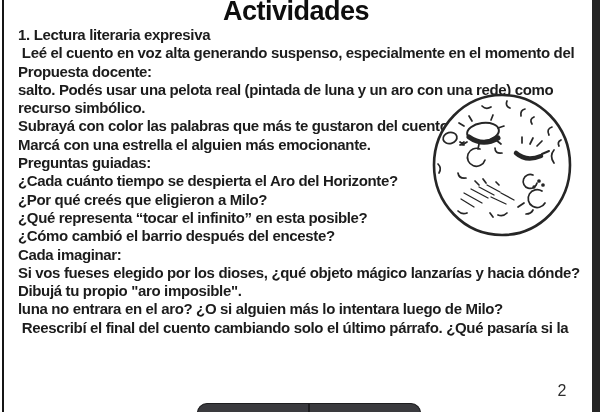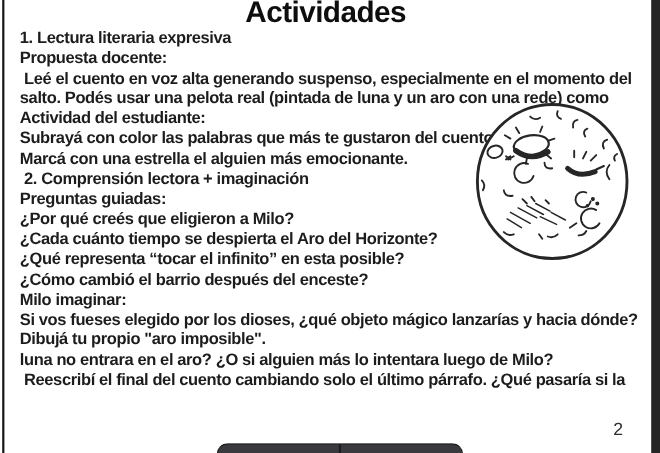--- a/index.html
+++ b/index.html
@@ -41,33 +41,32 @@
 
 <div class="page">
 
   <div class="left-border"></div>
   <div class="right-band"></div>
 
   <div class="title">Actividades</div>
 
   <div class="textblock">
     <div class="ln">1. Lectura literaria expresiva</div>
+    <div class="ln"> Leé el cuento en voz alta generando suspenso, especialmente en el momento del</div>
     <div class="ln">Propuesta docente:</div>
-    <div class="ln"> Leé el cuento en voz alta generando suspenso, especialmente en el momento del</div>
     <div class="ln">salto. Podés usar una pelota real (pintada de luna y un aro con una rede) como</div>
-    <div class="ln">Actividad del estudiante:</div>
+    <div class="ln">recurso simbólico.</div>
     <div class="ln">Subrayá con color las palabras que más te gustaron del cuento.</div>
     <div class="ln">Marcá con una estrella el alguien más emocionante.</div>
-    <div class="ln"> 2. Comprensión lectora + imaginación</div>
     <div class="ln">Preguntas guiadas:</div>
+    <div class="ln">¿Cada cuánto tiempo se despierta el Aro del Horizonte?</div>
     <div class="ln">¿Por qué creés que eligieron a Milo?</div>
-    <div class="ln">¿Cada cuánto tiempo se despierta el Aro del Horizonte?</div>
     <div class="ln">¿Qué representa “tocar el infinito” en esta posible?</div>
     <div class="ln">¿Cómo cambió el barrio después del enceste?</div>
-    <div class="ln">Milo imaginar:</div>
+    <div class="ln">Cada imaginar:</div>
     <div class="ln">Si vos fueses elegido por los dioses, ¿qué objeto mágico lanzarías y hacia dónde?</div>
     <div class="ln">Dibujá tu propio "aro imposible".</div>
     <div class="ln">luna no entrara en el aro? ¿O si alguien más lo intentara luego de Milo?</div>
     <div class="ln"> Reescribí el final del cuento cambiando solo el último párrafo. ¿Qué pasaría si la</div>
   </div>
 
   <div class="moon">
     <svg viewBox="0 0 148 148" width="148" height="148" fill="none" stroke="#262626" stroke-width="1.7" stroke-linecap="round">
 
       <ellipse cx="72" cy="73" rx="68" ry="70" fill="#ffffff" stroke-width="2.6"></ellipse>

